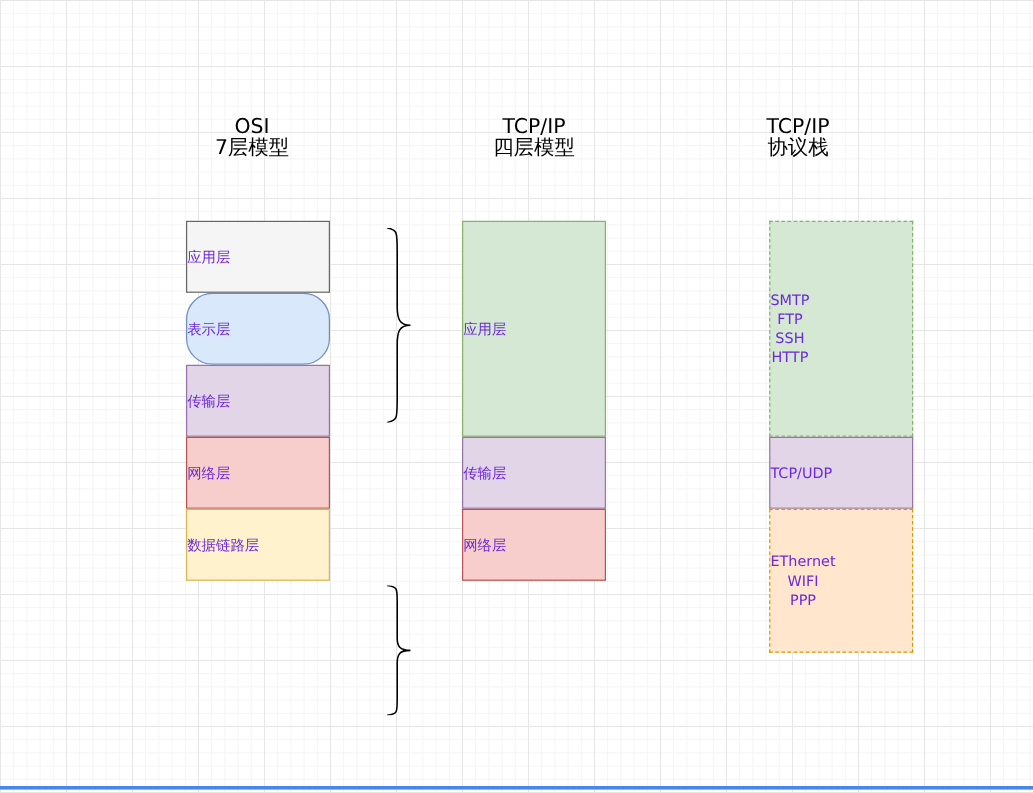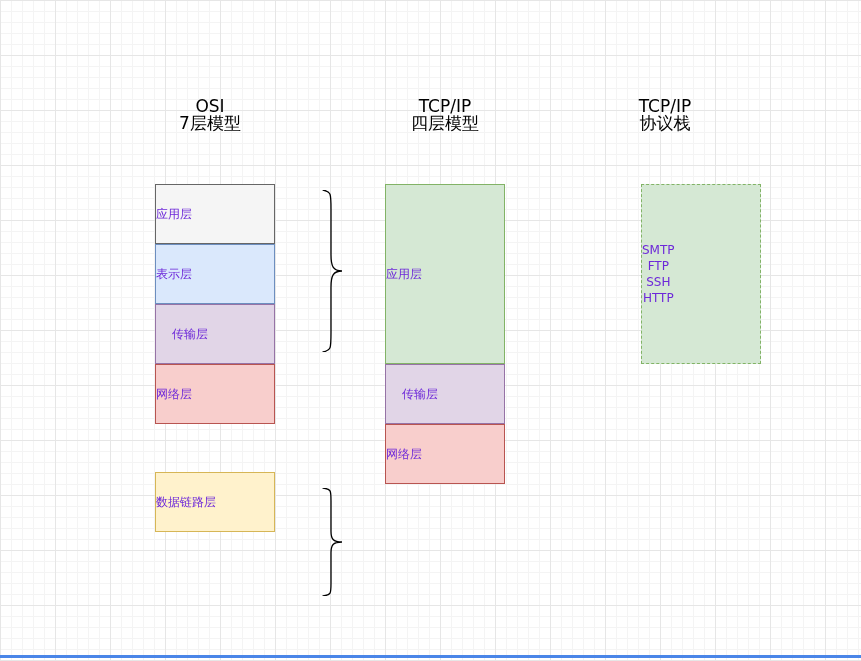--- a/index.html
+++ b/index.html
@@ -56,25 +56,25 @@
     color: #6d28d9;
     text-align: center;
     white-space: pre-line;
   }
   .h60  { height: 60px; }
   .h120 { height: 120px; }
   .h180 { height: 180px; }
   .dashed { border-style: dashed; }
 
   .fill-gray   { background: #f5f5f5; border-color: #666666; }
-  .fill-blue   { background: #dae8fc; border-color: #6c8ebf; }
+  .fill-blue   { background: #dae8fc; border-color: #6c8ebf; border-radius: 22px; }
   .fill-green  { background: #d5e8d4; border-color: #82b366; }
-  .fill-purple { background: #e1d5e7; border-color: #9673a6; padding-left: 16px; }
+  .fill-purple { background: #e1d5e7; border-color: #9673a6; }
   .fill-red    { background: #f8cecc; border-color: #b85450; }
-  .fill-yellow { background: #fff2cc; border-color: #d6b656; margin-top: 48px; }
+  .fill-yellow { background: #fff2cc; border-color: #d6b656; }
   .fill-orange { background: #ffe6cc; border-color: #d79b00; }
 
   .brace {
     position: absolute;
     left: 318px;
     width: 26px;
   }
   .brace-top    { top: 190px; height: 162px; }
   .brace-bottom { top: 488px; height: 108px; }
   .brace svg { width: 100%; height: 100%; display: block; }
@@ -141,17 +141,25 @@
     </div>
   </div>
 
   <div class="col c-stack">
     <div class="box h180 fill-green dashed">
       <span>SMTP
 FTP
 SSH
 HTTP</span>
     </div>
+    <div class="box h60 fill-purple">
+      <span>TCP/UDP</span>
+    </div>
+    <div class="box h120 fill-orange dashed">
+      <span>EThernet
+WIFI
+PPP</span>
+    </div>
   </div>
 
   <div class="bottom-line"></div>
 
 </div>
 
 </body></html>

